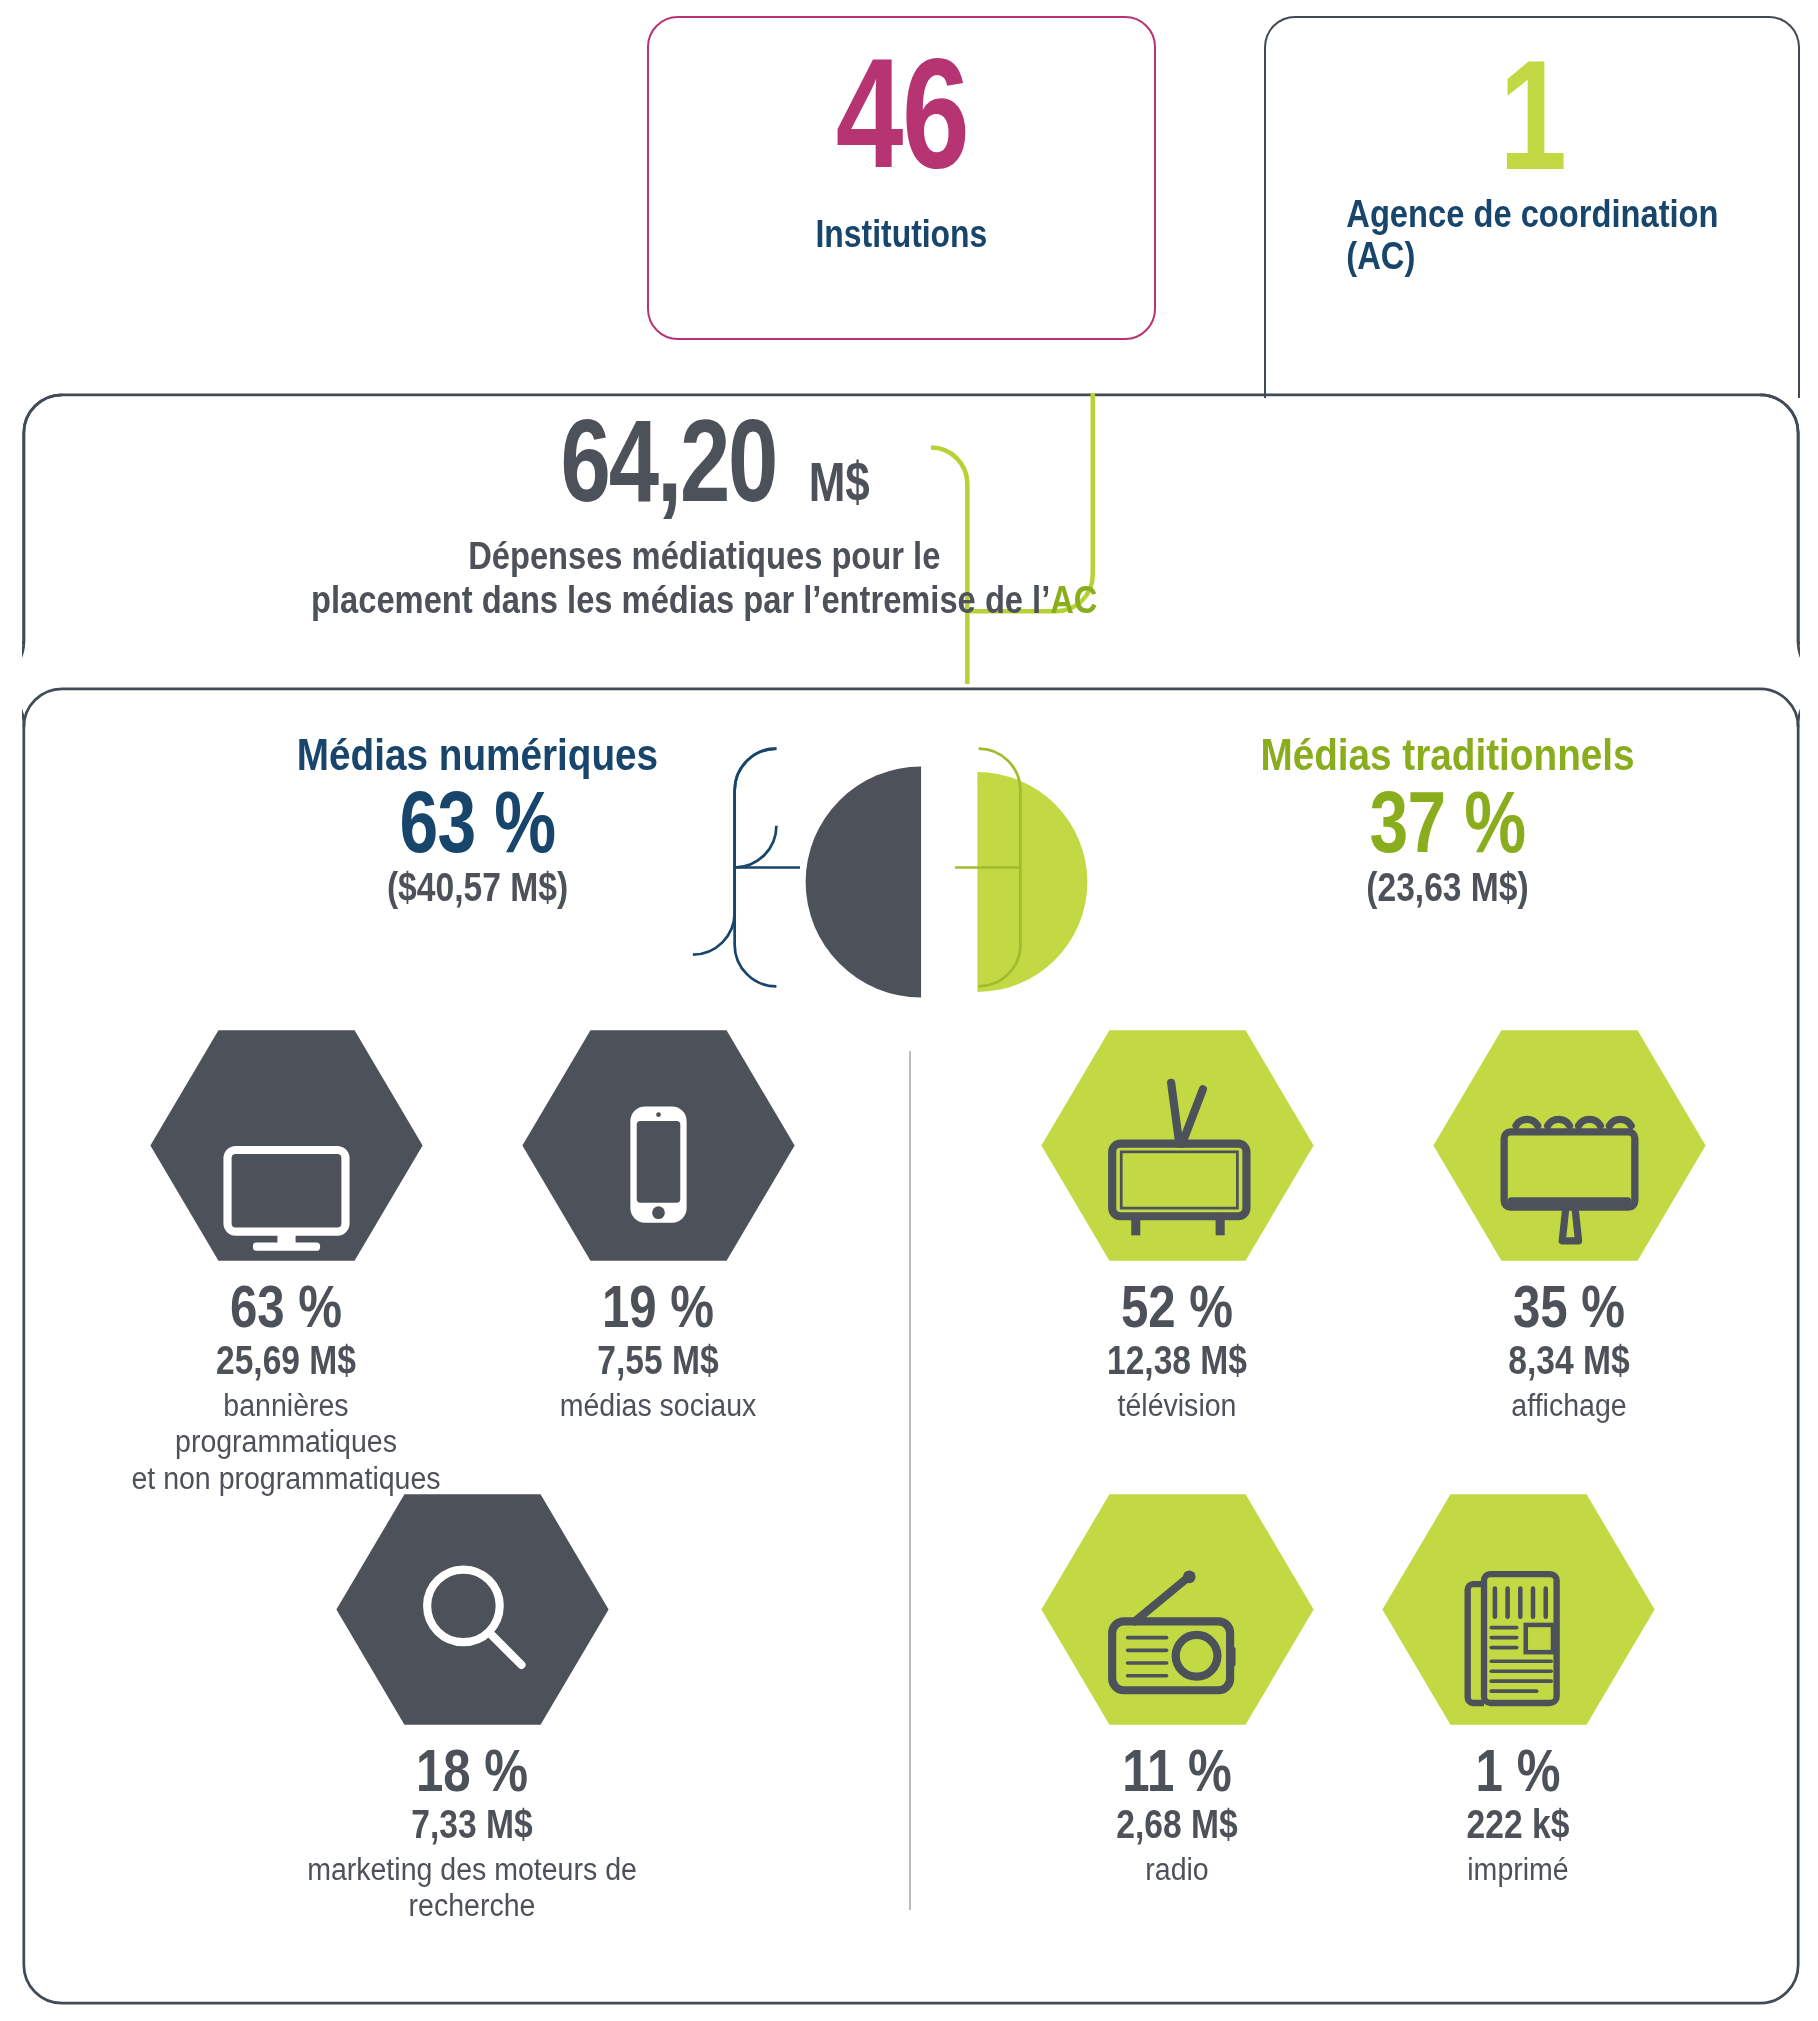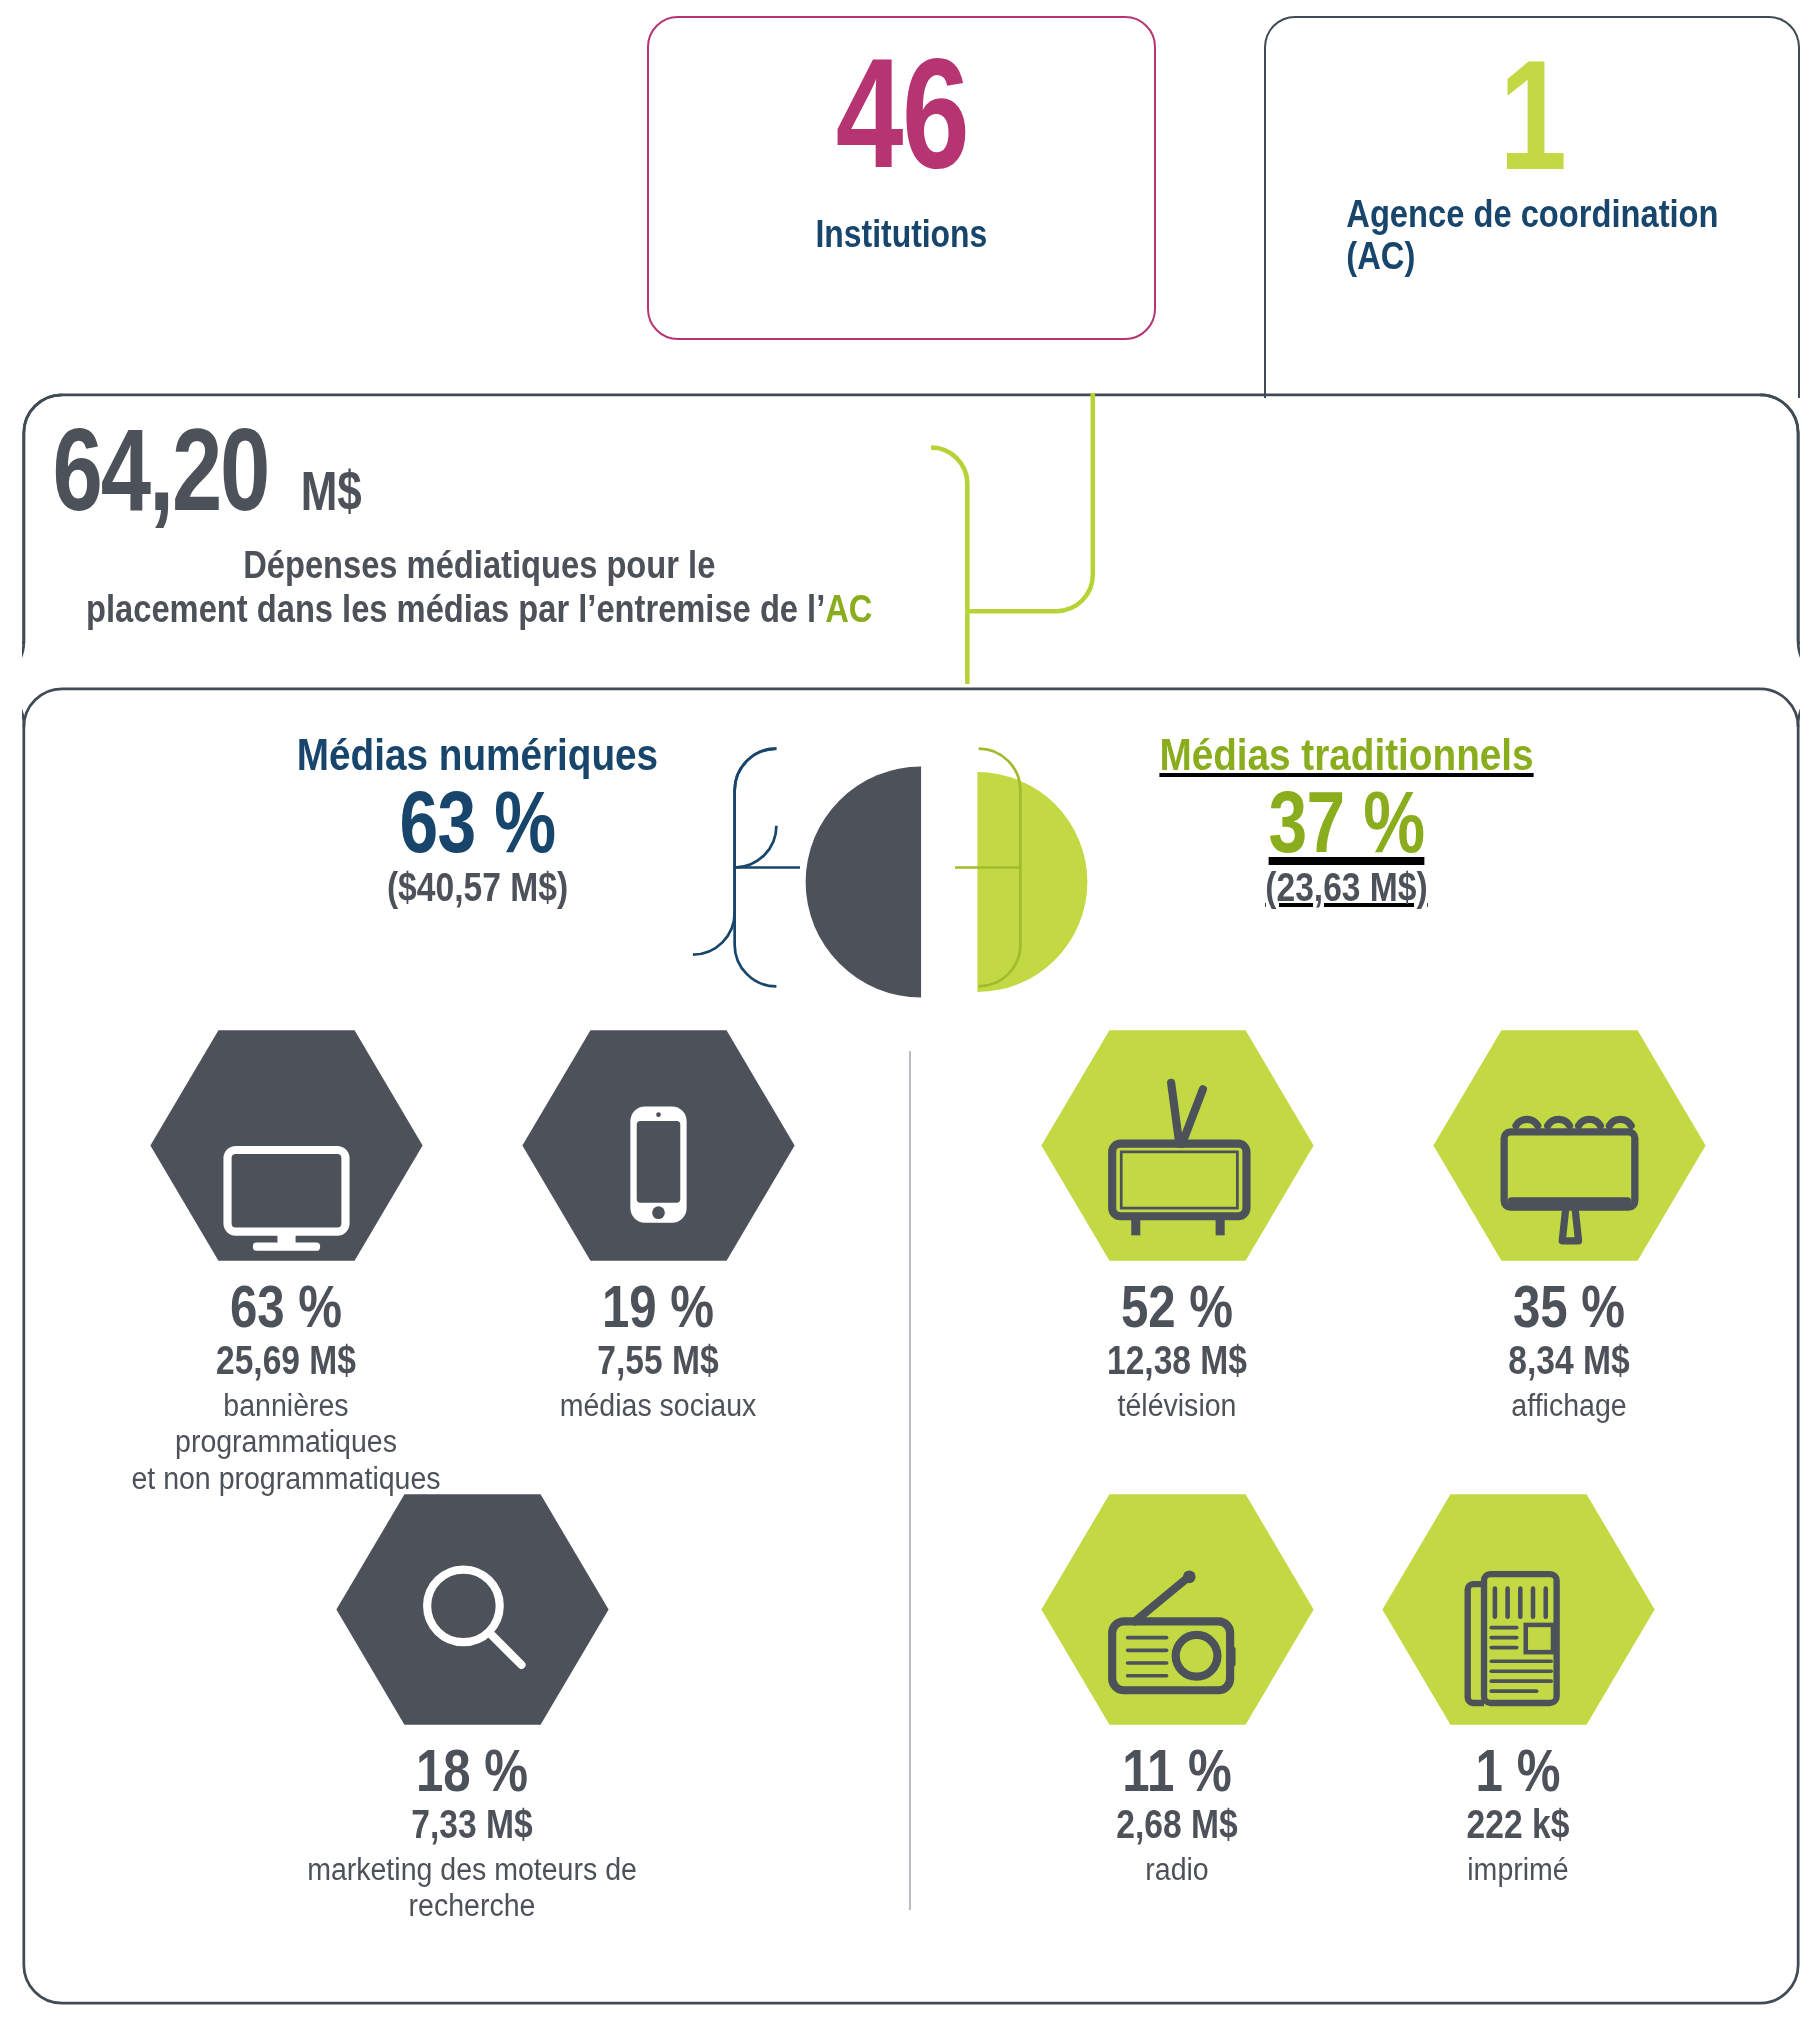--- a/index.html
+++ b/index.html
@@ -51,22 +51,22 @@
                   transform: scaleX(0.86); margin-top: 5.5px; line-height: 1.12; }
 
   
   #band-media {
     position: absolute;
     left: 22px; top: 393px; width: 1778px; height: 291px;
   }
   #band-media .panel-svg { position: absolute; inset: 0; }
   #band-text {
     position: absolute; left: 0; top: 0; width: 1364px; height: 291px;
-    display: flex; flex-direction: column; align-items: flex-start;
-    padding-top: 19px;
+    display: flex; flex-direction: column; align-items: center;
+    padding-top: 10px;
   }
   #media-amount-row { display: flex; align-items: baseline; }
   #media-amount { font-size: 116px; font-weight: bold; color: #4d5159;
                   transform: scaleX(0.78); letter-spacing: -2.7px; line-height: 1; }
   #media-unit   { font-size: 55px; font-weight: bold; color: #4d5159;
                   transform: scaleX(0.80); margin-left: -5.5px; }
   #media-desc   { font-size: 38px; font-weight: bold; color: #4d5159;
                   transform: scaleX(0.86); text-align: center;
                   line-height: 1.18; margin-top: 14.5px; }
   #media-desc .hl { color: #8aad1e; }
@@ -74,21 +74,21 @@
   
   #band-split {
     position: absolute; left: 22px; top: 687px; width: 1778px; height: 1318px;
   }
   #band-split .panel-svg { position: absolute; inset: 0; }
 
   
   #split-row { position: absolute; left: 0; top: 45px; width: 1778px; height: 273px; margin-left: 24px; }
   .split-side { position: absolute; top: 0; width: 627px; text-align: center; }
   #split-left  { left: 118px; }
-  #split-right { left: 987px; text-decoration: underline; }
+  #split-right { left: 1088px; }
   .split-title { font-size: 45px; font-weight: bold; transform: scaleX(0.86);
                  line-height: 1; }
   .split-pct   { font-size: 87px; font-weight: bold; transform: scaleX(0.80);
                  line-height: 1.04; letter-spacing: -0.9px; }
   .split-amt   { font-size: 40px; font-weight: bold; color: #4d5159;
                  transform: scaleX(0.84); line-height: 1; }
   #split-left .split-title, #split-left .split-pct  { color: #17456b; }
   #split-right .split-title, #split-right .split-pct{ color: #8aad1e; }
 
   

